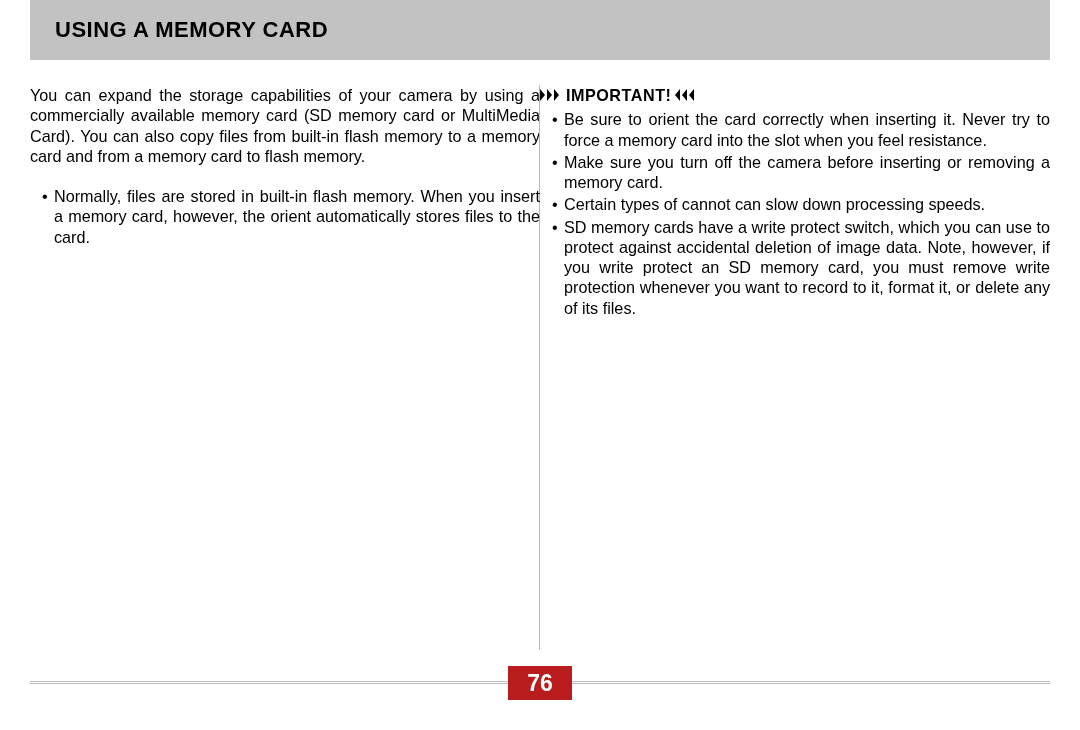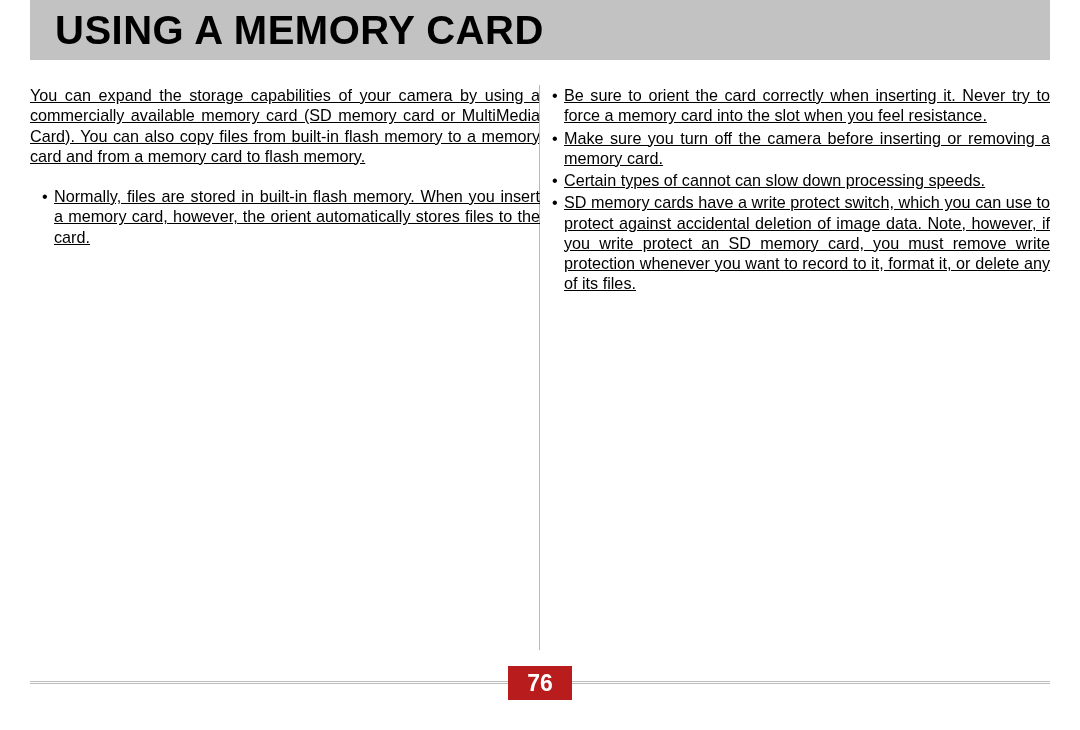--- a/index.html
+++ b/index.html
@@ -15,34 +15,33 @@
     position: absolute;
     left: 30px;
     right: 30px;
     top: 0;
     height: 60px;
     background: #c2c2c2;
     display: flex;
     align-items: center;
   }
   .title-band h1 {
-    font-size: 40px;
+    font-size: 22px;
     font-weight: 900;
     letter-spacing: 0.5px;
     color: #000;
     padding-left: 25px;
   }
   .columns {
     position: absolute;
     top: 85px;
     left: 30px;
     right: 30px;
     bottom: 80px;
     display: flex;
-    text-decoration: underline;
   }
   .col {
     flex: 1;
     font-size: 16.2px;
     line-height: 1.25;
   }
   .col p { text-align: justify; }
   .col .intro { margin-bottom: 20px; }
   .col ul { list-style: none; padding-left: 12px; }
   .col ul li {
@@ -115,20 +114,37 @@
   <div class="vdiv"></div>
 
   <div class="col">
     <p class="intro">You can expand the storage capabilities of your camera by using a commercially available memory card (SD memory card or MultiMedia Card). You can also copy files from built-in flash memory to a memory card and from a memory card to flash memory.</p>
     <ul>
       <li>Normally, files are stored in built-in flash memory. When you insert a memory card, however, the orient automatically stores files to the card.</li>
     </ul>
   </div>
 
   <div class="col">
+    <div class="important-head">
+      <span class="imp-icon-left">
+        <svg width="22" height="12" viewBox="0 0 22 12">
+          <polygon points="0,0 5,6 0,12" fill="#000"></polygon>
+          <polygon points="7,0 12,6 7,12" fill="#000"></polygon>
+          <polygon points="14,0 19,6 14,12" fill="#000"></polygon>
+        </svg>
+      </span>
+      <span>IMPORTANT!</span>
+      <span class="imp-icon-right">
+        <svg width="22" height="12" viewBox="0 0 22 12">
+          <polygon points="5,0 0,6 5,12" fill="#000"></polygon>
+          <polygon points="12,0 7,6 12,12" fill="#000"></polygon>
+          <polygon points="19,0 14,6 19,12" fill="#000"></polygon>
+        </svg>
+      </span>
+    </div>
     <ul>
       <li>Be sure to orient the card correctly when inserting it. Never try to force a memory card into the slot when you feel resistance.</li>
       <li>Make sure you turn off the camera before inserting or removing a memory card.</li>
       <li>Certain types of cannot can slow down processing speeds.</li>
       <li>SD memory cards have a write protect switch, which you can use to protect against accidental deletion of image data. Note, however, if you write protect an SD memory card, you must remove write protection whenever you want to record to it, format it, or delete any of its files.</li>
     </ul>
   </div>
 </div>
 
 <div class="footer-rule"></div>

